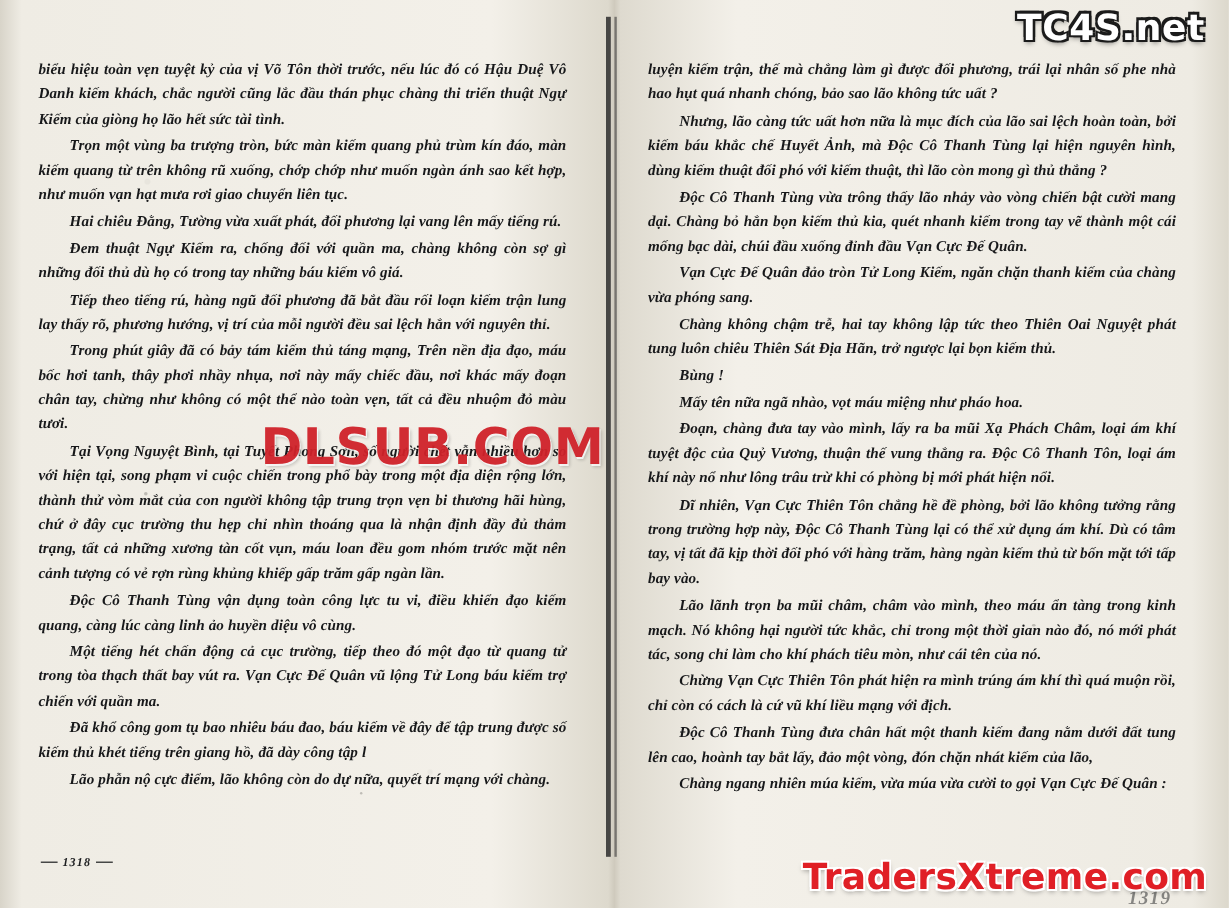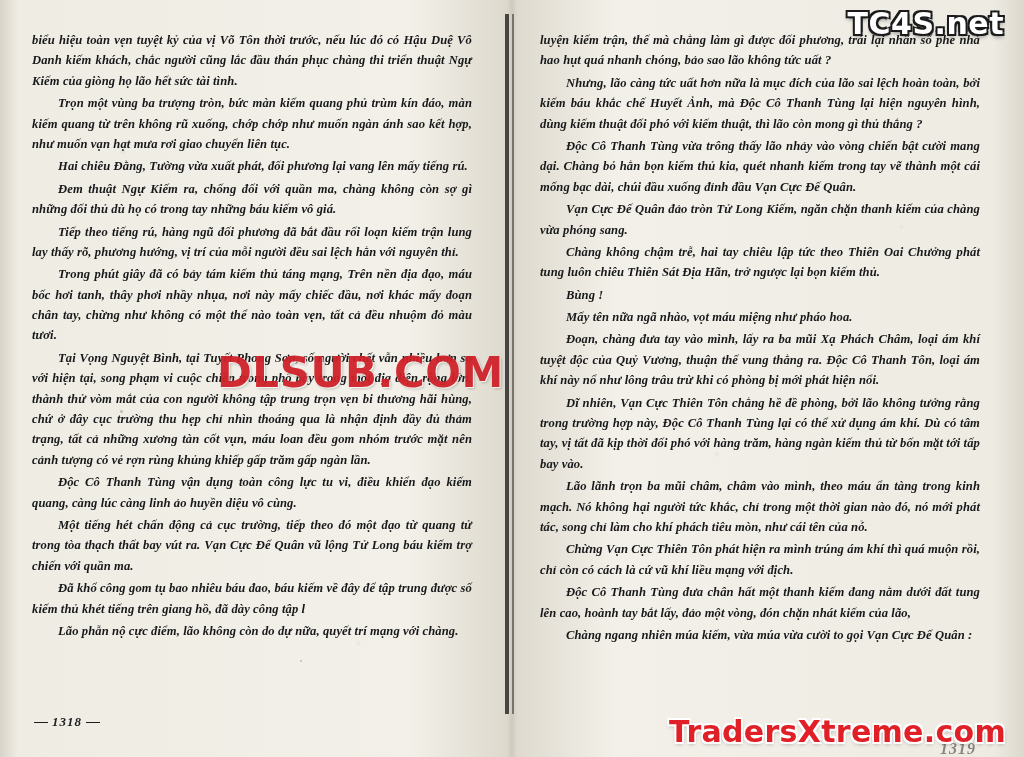--- a/index.html
+++ b/index.html
@@ -57,24 +57,24 @@
     font-style: italic;
     font-weight: 600;
     letter-spacing: 0.1px;
   }
   .col.left { left: 32px; }
   .col.right { left: 540px; font-style: italic; }
   .col p {
     margin: 0 0 2px 0;
     text-indent: 26px;
   }
-  .col p.noindent { text-indent: 0; }
+  .col p.noindent { text-indent: 0; margin-top: 18px; }
   .folio {
     position: absolute;
-    font-size: 13px;
+    font-size: 10px;
     font-weight: 700;
     font-style: italic;
     color: #1d1e20;
     letter-spacing: 1px;
   }
   .folio.left { left: 30px; top: 714px; }
   .folio.right { left: 940px; top: 740px; opacity: 0.5; font-size: 16px; }
   .wm {
     position: absolute;
     font-family: "DejaVu Sans", sans-serif;
@@ -153,21 +153,21 @@
     <p>Một tiếng hét chấn động cả cục trường, tiếp theo đó một đạo từ quang tử trong tòa thạch thất bay vút ra. Vạn Cực Đế Quân vũ lộng Tử Long báu kiếm trợ chiến với quần ma.</p>
     <p>Đã khổ công gom tụ bao nhiêu báu đao, báu kiếm về đây để tập trung được số kiếm thủ khét tiếng trên giang hồ, đã dày công tập l</p>
     <p>Lão phẫn nộ cực điểm, lão không còn do dự nữa, quyết trí mạng với chàng.</p>
   </div>
 
   <div class="col right">
     <p class="noindent">luyện kiếm trận, thế mà chẳng làm gì được đối phương, trái lại nhân số phe nhà hao hụt quá nhanh chóng, bảo sao lão không tức uất ?</p>
     <p>Nhưng, lão càng tức uất hơn nữa là mục đích của lão sai lệch hoàn toàn, bởi kiếm báu khắc chế Huyết Ảnh, mà Độc Cô Thanh Tùng lại hiện nguyên hình, dùng kiếm thuật đối phó với kiếm thuật, thì lão còn mong gì thủ thắng ?</p>
     <p>Độc Cô Thanh Tùng vừa trông thấy lão nhảy vào vòng chiến bật cười mang dại. Chàng bỏ hẳn bọn kiếm thủ kia, quét nhanh kiếm trong tay vẽ thành một cái mống bạc dài, chúi đầu xuống đỉnh đầu Vạn Cực Đế Quân.</p>
     <p>Vạn Cực Đế Quân đảo tròn Tử Long Kiếm, ngăn chặn thanh kiếm của chàng vừa phóng sang.</p>
-    <p>Chàng không chậm trễ, hai tay chiêu lập tức theo Thiên Oai Chưởng phát tung luôn chiêu Thiên Sát Địa Hãn, trở ngược lại bọn kiếm thủ.</p>
+    <p>Chàng không chậm trễ, hai tay không lập tức theo Thiên Oai Nguyệt phát tung luôn chiêu Thiên Sát Địa Hãn, trở ngược lại bọn kiếm thủ.</p>
     <p>Bùng !</p>
     <p>Mấy tên nữa ngã nhào, vọt máu miệng như pháo hoa.</p>
     <p>Đoạn, chàng đưa tay vào mình, lấy ra ba mũi Xạ Phách Châm, loại ám khí tuyệt độc của Quỷ Vương, thuận thế vung thẳng ra. Độc Cô Thanh Tôn, loại ám khí này nổ như lông trâu trừ khi có phòng bị mới phát hiện nổi.</p>
     <p>Dĩ nhiên, Vạn Cực Thiên Tôn chẳng hề đề phòng, bởi lão không tưởng rằng trong trường hợp này, Độc Cô Thanh Tùng lại có thể xử dụng ám khí. Dù có tâm tay, vị tất đã kịp thời đối phó với hàng trăm, hàng ngàn kiếm thủ từ bốn mặt tới tấp bay vào.</p>
     <p>Lão lãnh trọn ba mũi châm, châm vào mình, theo máu ẩn tàng trong kinh mạch. Nó không hại người tức khắc, chỉ trong một thời gian nào đó, nó mới phát tác, song chỉ làm cho khí phách tiêu mòn, như cái tên của nó.</p>
     <p>Chừng Vạn Cực Thiên Tôn phát hiện ra mình trúng ám khí thì quá muộn rồi, chỉ còn có cách là cứ vũ khí liều mạng với địch.</p>
     <p>Độc Cô Thanh Tùng đưa chân hất một thanh kiếm đang nằm dưới đất tung lên cao, hoành tay bắt lấy, đảo một vòng, đón chặn nhát kiếm của lão,</p>
     <p>Chàng ngang nhiên múa kiếm, vừa múa vừa cười to gọi Vạn Cực Đế Quân :</p>
   </div>
 

